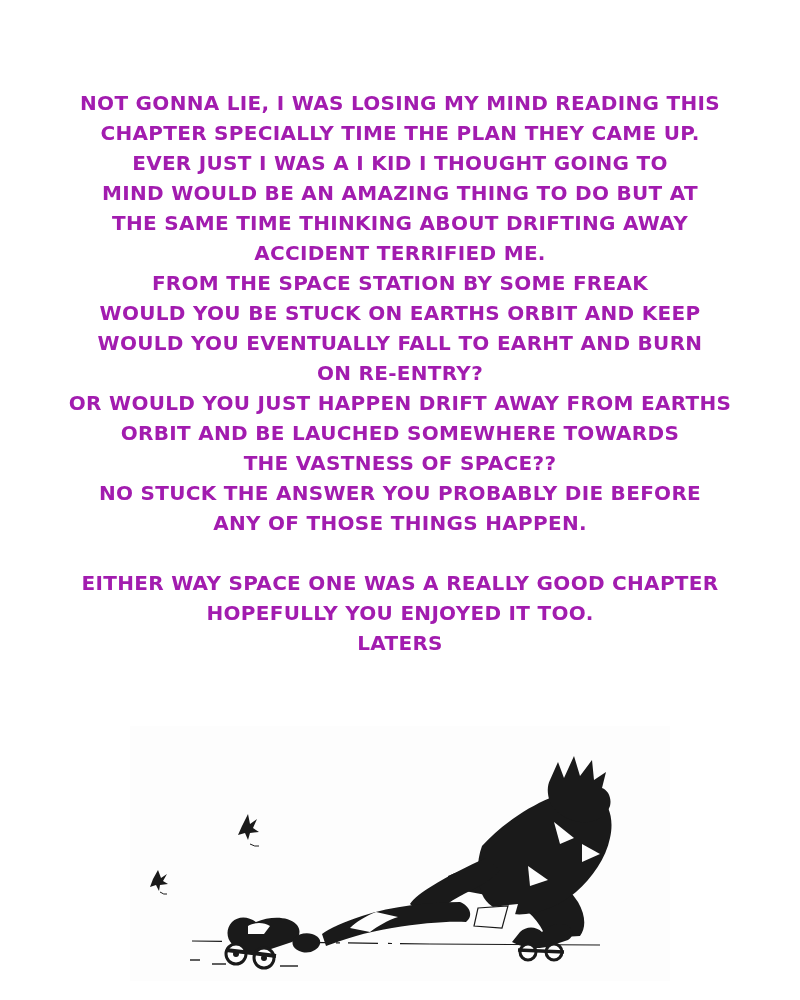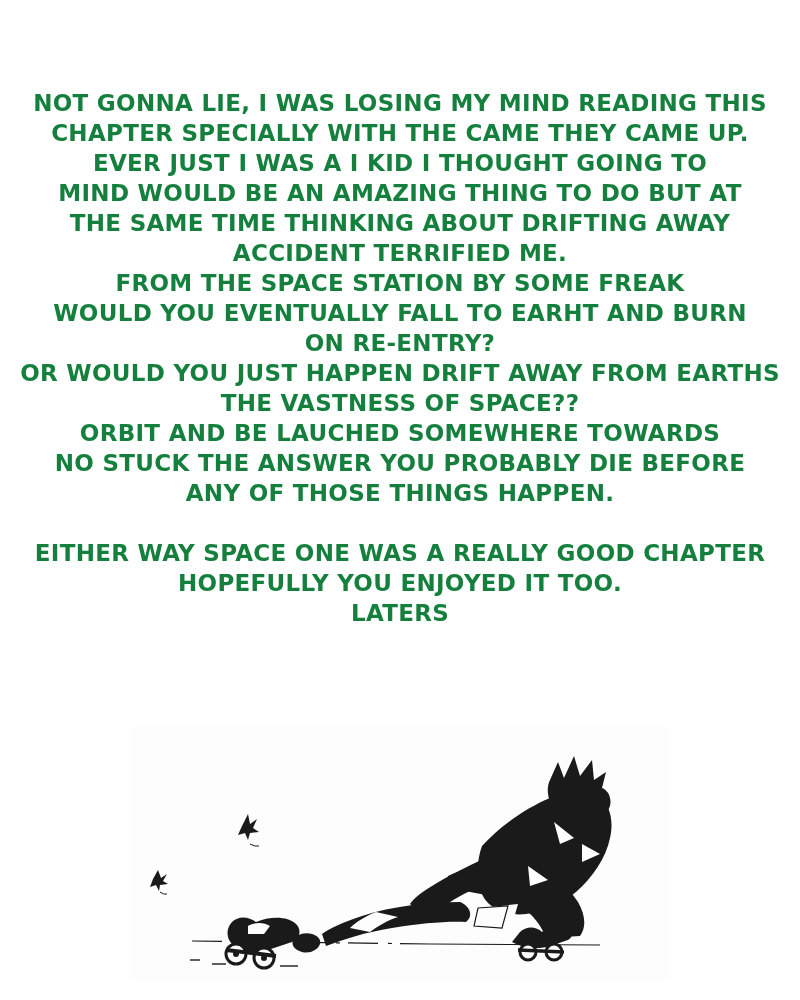--- a/index.html
+++ b/index.html
@@ -27,24 +27,24 @@
     top: 88px;
     left: 0;
     width: 800px;
     text-align: center;
   }
 
   .note-line {
     display: block;
     font-family: "DejaVu Sans", sans-serif;
     font-weight: bold;
-    font-size: 23px;
+    font-size: 20px;
     line-height: 30px;
     letter-spacing: 0.3px;
-    color: #15803d;
+    color: #a21caf;
     white-space: pre;
   }
 
   .note-line.blank {
     height: 30px;
   }
 
   .art-area {
     position: absolute;
     left: 130px;
@@ -59,31 +59,32 @@
     height: 255px;
   }
 </style>
 </head>
 <body>
 
 <div class="page">
 
   <div class="note-block">
     <span class="note-line">NOT GONNA LIE, I WAS LOSING MY MIND READING THIS</span>
-    <span class="note-line">CHAPTER SPECIALLY WITH THE CAME THEY CAME UP.</span>
+    <span class="note-line">CHAPTER SPECIALLY TIME THE PLAN THEY CAME UP.</span>
     <span class="note-line">EVER JUST I WAS A I KID I THOUGHT GOING TO</span>
     <span class="note-line">MIND WOULD BE AN AMAZING THING TO DO BUT AT</span>
     <span class="note-line">THE SAME TIME THINKING ABOUT DRIFTING AWAY</span>
     <span class="note-line">ACCIDENT TERRIFIED ME.</span>
     <span class="note-line">FROM THE SPACE STATION BY SOME FREAK</span>
+    <span class="note-line">WOULD YOU BE STUCK ON EARTHS ORBIT AND KEEP</span>
     <span class="note-line">WOULD YOU EVENTUALLY FALL TO EARHT AND BURN</span>
     <span class="note-line">ON RE-ENTRY?</span>
     <span class="note-line">OR WOULD YOU JUST HAPPEN DRIFT AWAY FROM EARTHS</span>
+    <span class="note-line">ORBIT AND BE LAUCHED SOMEWHERE TOWARDS</span>
     <span class="note-line">THE VASTNESS OF SPACE??</span>
-    <span class="note-line">ORBIT AND BE LAUCHED SOMEWHERE TOWARDS</span>
     <span class="note-line">NO STUCK THE ANSWER YOU PROBABLY DIE BEFORE</span>
     <span class="note-line">ANY OF THOSE THINGS HAPPEN.</span>
     <span class="note-line blank"></span>
     <span class="note-line">EITHER WAY SPACE ONE WAS A REALLY GOOD CHAPTER</span>
     <span class="note-line">HOPEFULLY YOU ENJOYED IT TOO.</span>
     <span class="note-line">LATERS</span>
   </div>
 
   <div class="art-area">
     <svg viewBox="0 0 540 255" xmlns="http://www.w3.org/2000/svg" aria-hidden="true">

